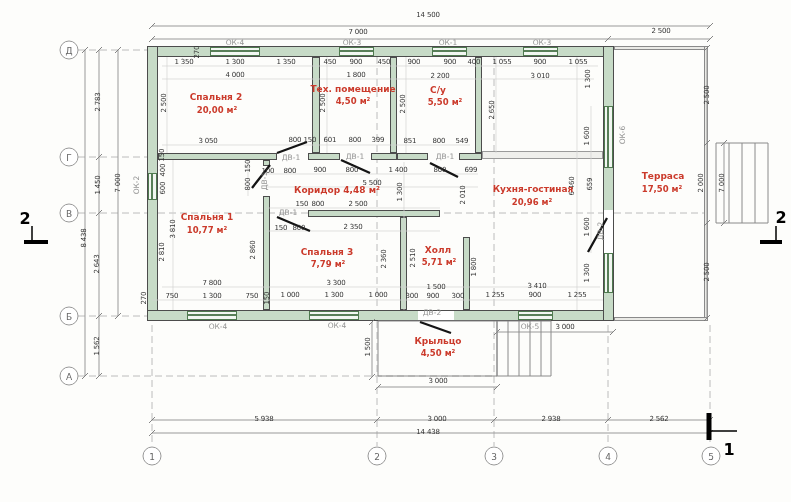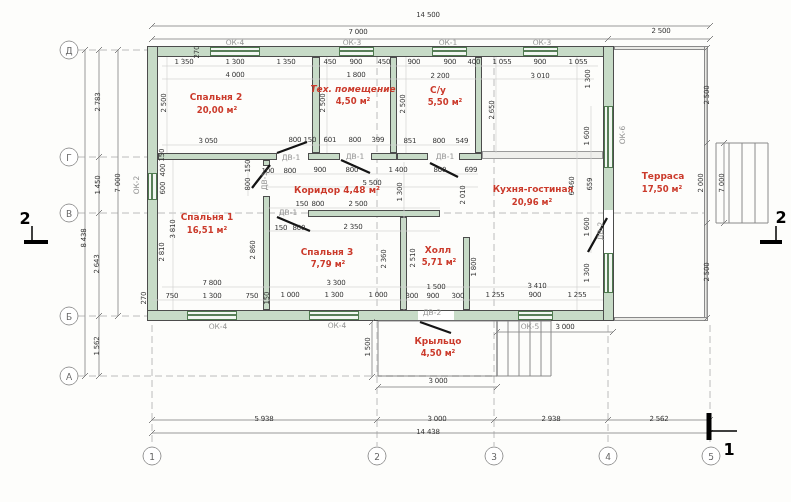--- a/index.html
+++ b/index.html
@@ -224,30 +224,30 @@
     <div class="fix" style="left: 530px; top: 326px;">ОК-5</div>
     <div class="fix" style="left: 432px; top: 312px;">ДВ-2</div>
     <div class="fix" style="left: 291px; top: 157px;">ДВ-1</div>
     <div class="fix" style="left: 355px; top: 156px;">ДВ-1</div>
     <div class="fix" style="left: 445px; top: 156px;">ДВ-1</div>
     <div class="fix v" style="left: 264px; top: 181px;">ДВ-1</div>
     <div class="fix" style="left: 288px; top: 212px;">ДВ-1</div>
     <div class="fix v" style="left: 600px; top: 231px;">ДВ-2</div>
     <div class="room-name" style="left: 216px; top: 97px;">Спальня 2</div>
     <div class="room-area" style="left: 217px; top: 110px;">20,00 м²</div>
-    <div class="room-name" style="left: 353px; top: 89px; font-style: italic;">Тех. помещение</div>
+    <div class="room-name" style="left: 353px; top: 89px;">Тех. помещение</div>
     <div class="room-area" style="left: 353px; top: 101px;">4,50 м²</div>
     <div class="room-name" style="left: 438px; top: 90px;">С/у</div>
     <div class="room-area" style="left: 441px; top: 102px; padding-left: 8px;">5,50 м²</div>
     <div class="room-name" style="left: 533px; top: 189px;">Кухня-гостиная</div>
     <div class="room-area" style="left: 532px; top: 202px;">20,96 м²</div>
     <div class="room-name" style="left: 663px; top: 176px;">Терраса</div>
     <div class="room-area" style="left: 662px; top: 189px;">17,50 м²</div>
     <div class="room-name" style="left: 207px; top: 217px;">Спальня 1</div>
-    <div class="room-area" style="left: 207px; top: 230px;">16,51 м²</div>
+    <div class="room-area" style="left: 207px; top: 230px;">10,77 м²</div>
     <div class="room-name" style="left: 337px; top: 190px;">Коридор 4,48 м²</div>
     <div class="room-name" style="left: 327px; top: 252px;">Спальня 3</div>
     <div class="room-area" style="left: 328px; top: 264px;">7,79 м²</div>
     <div class="room-name" style="left: 438px; top: 250px;">Холл</div>
     <div class="room-area" style="left: 439px; top: 262px;">5,71 м²</div>
     <div class="room-name" style="left: 438px; top: 341px;">Крыльцо</div>
     <div class="room-area" style="left: 438px; top: 353px;">4,50 м²</div>
     <div class="circle" style="left: 69px; top: 50px;">Д</div>
     <div class="circle" style="left: 69px; top: 157px;">Г</div>
     <div class="circle" style="left: 69px; top: 213px;">В</div>

